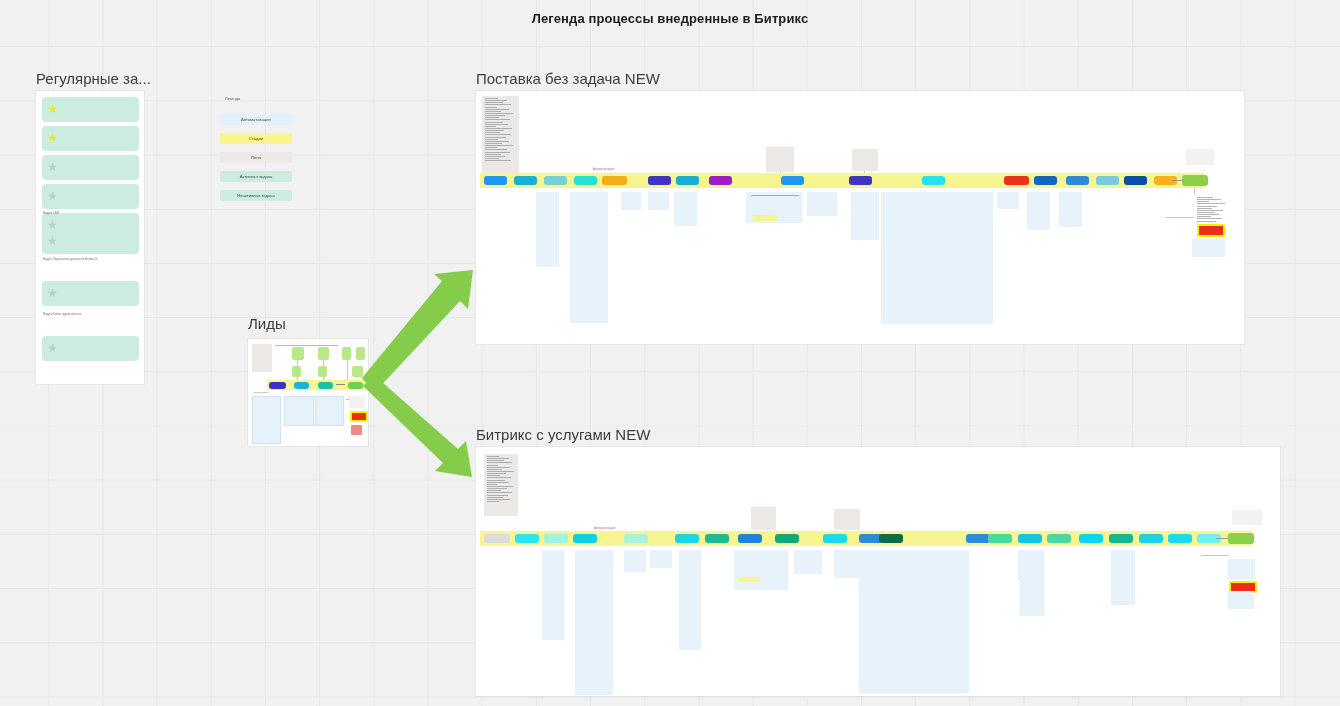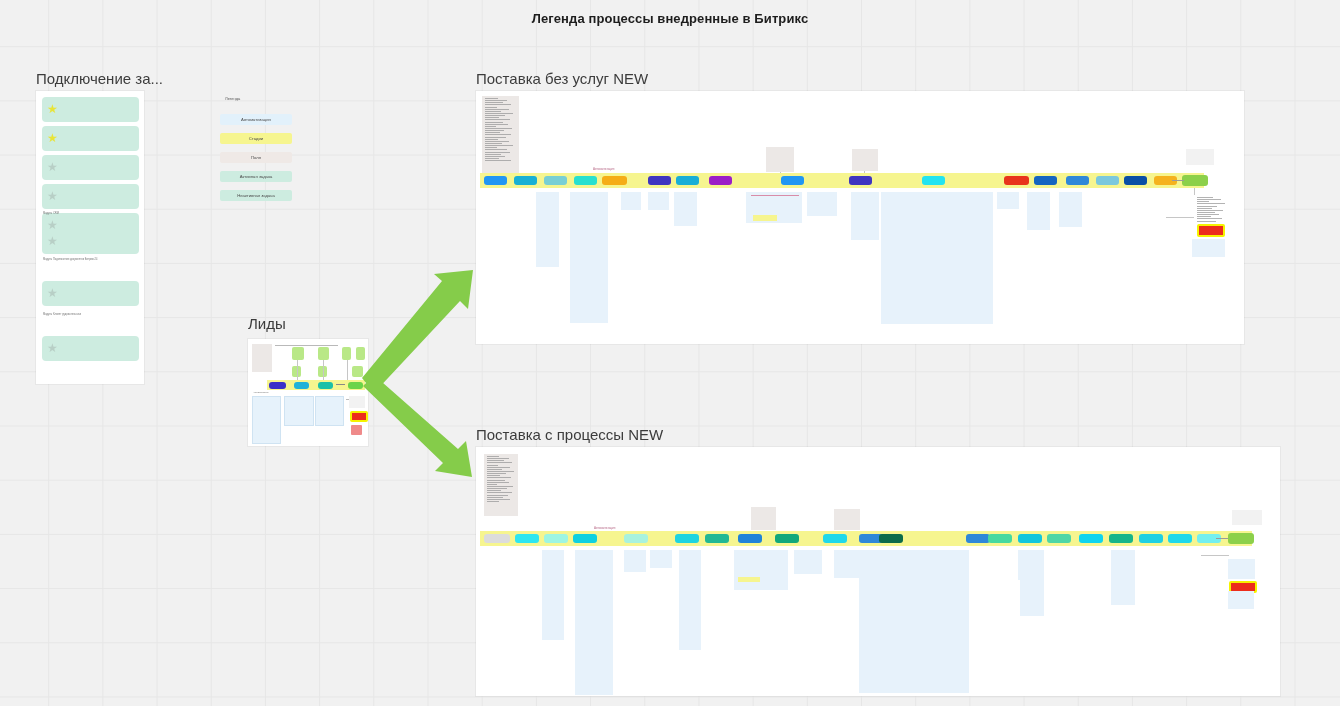--- a/index.html
+++ b/index.html
@@ -74,21 +74,21 @@
   .pinkbox{position:absolute;background:#ef8a8a;border-radius:1px;}
   .endchip{position:absolute;background:#8cd04a;border-radius:3px;}
 </style>
 </head>
 <body>
 
 <div id="canvas"></div>
 
 <div class="board-title">Легенда процессы внедренные в Битрикс</div>
 
-<div class="sec-title" style="left:36px;top:70px;">Подключение за...</div>
+<div class="sec-title" style="left:36px;top:70px;">Регулярные за...</div>
 <div class="card" id="tasks-card">
   <div class="task-row" style="top:6px;">
     <span class="task-star on">★</span>
     <span class="lines" style="left:22px;top:8px;"><span class="ln" style="width:48px"></span><span class="ln" style="width:40px"></span></span>
     <span class="lines" style="left:76px;top:8px;"><span class="ln" style="width:17px"></span><span class="ln" style="width:17px"></span></span>
   </div>
   <div class="task-row" style="top:35px;">
     <span class="task-star on">★</span>
     <span class="lines" style="left:22px;top:7px;"><span class="ln" style="width:48px"></span><span class="ln" style="width:42px"></span><span class="ln" style="width:30px"></span></span>
     <span class="lines" style="left:76px;top:7px;"><span class="ln" style="width:17px"></span><span class="ln" style="width:17px"></span><span class="ln" style="width:12px"></span></span>
@@ -168,21 +168,21 @@
   <div class="mini-beige" style="left:101px;top:57px;width:16px;height:12px;background:#f2f2f2;"></div>
   <div class="redbox" style="left:102px;top:72px;width:14px;height:7px;"></div>
   <div class="pinkbox" style="left:103px;top:86px;width:11px;height:10px;"></div>
 </div>
 
 <svg id="arrows" viewBox="0 0 130 225">
   <polygon fill="#85cc4a" points="2,113 82,16 74,9 113,5 108,44 100,36 14,128"></polygon>
   <polygon fill="#85cc4a" points="3,121 83,198 75,206 112,212 106,176 98,184 14,110"></polygon>
 </svg>
 
-<div class="sec-title" style="left:476px;top:70px;">Поставка без услуг NEW</div>
+<div class="sec-title" style="left:476px;top:70px;">Поставка без задача NEW</div>
 <div class="card" id="proc-top">
 
   <div class="fieldbox" style="left:6px;top:5px;width:37px;height:80px;padding:2px 3px;box-sizing:border-box;">
     <div class="fl" style="width:13px"></div>
       <div class="fl" style="width:22px"></div>
     <div class="fl" style="width:18px"></div>
       <div class="fl" style="width:26px"></div>
     <div class="fl" style="width:12px"></div>
       <div class="fl" style="width:24px"></div>
     <div class="fl" style="width:16px"></div>
@@ -270,21 +270,21 @@
       <div class="fl" style="width:22px"></div>
         <div class="fl" style="width:14px"></div>
       <div class="fl" style="width:25px"></div>
         <div class="fl" style="width:19px"></div>
     </div>
   </div>
   <div class="redbox" style="left:721px;top:133px;width:24px;height:9px;"></div>
   <div class="note" style="left:716px;top:148px;width:33px;height:18px;"></div>
 </div>
 
-<div class="sec-title" style="left:476px;top:426px;">Поставка с процессы NEW</div>
+<div class="sec-title" style="left:476px;top:426px;">Битрикс с услугами NEW</div>
 <div class="card" id="proc-bottom">
   <div class="fieldbox" style="left:8px;top:7px;width:34px;height:62px;padding:2px 3px;box-sizing:border-box;">
     <div class="fl" style="width:12px"></div>
       <div class="fl" style="width:22px"></div>
     <div class="fl" style="width:17px"></div>
       <div class="fl" style="width:25px"></div>
     <div class="fl" style="width:11px"></div>
       <div class="fl" style="width:23px"></div>
     <div class="fl" style="width:15px"></div>
       <div class="fl" style="width:27px"></div>

